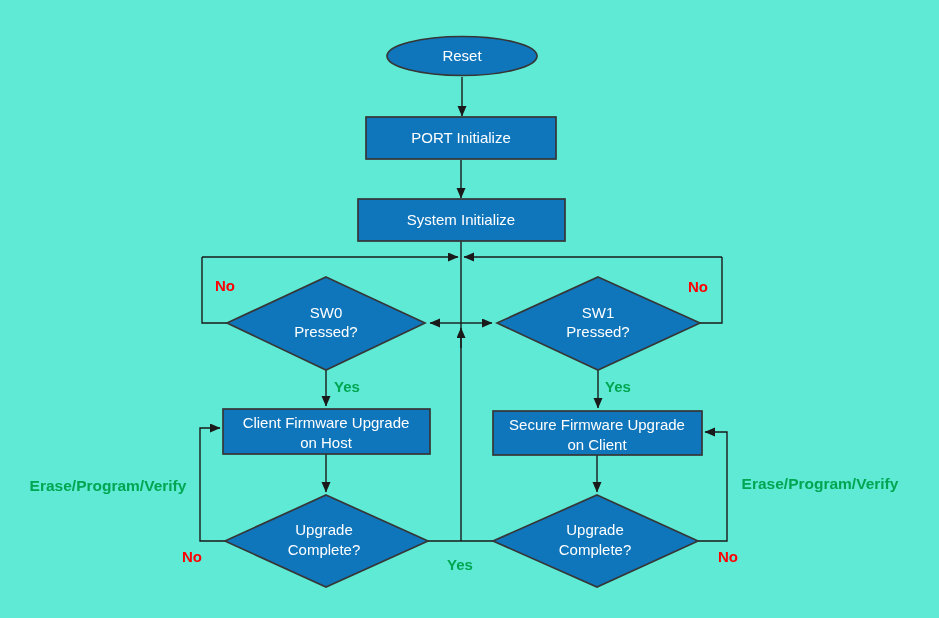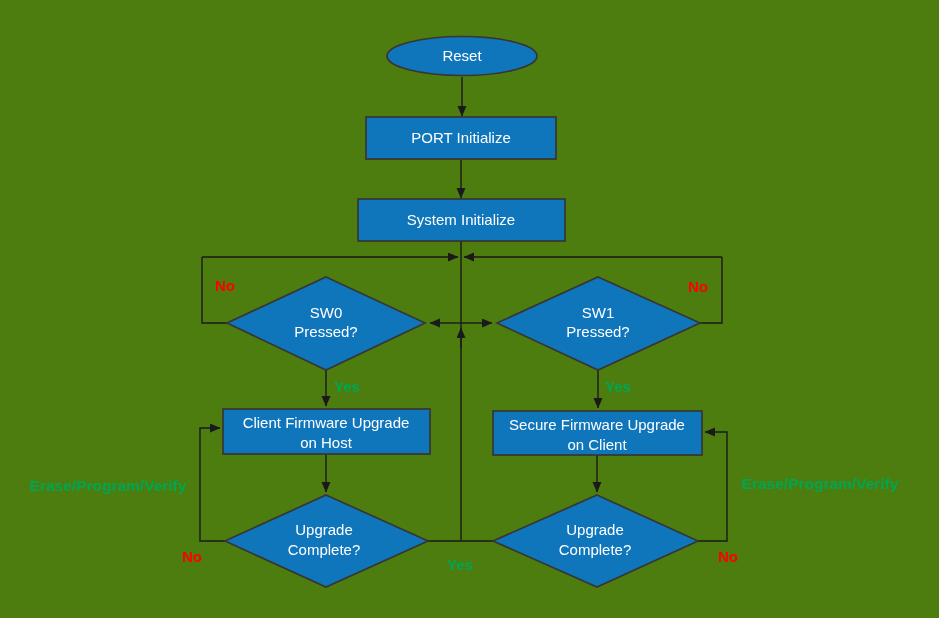--- a/index.html
+++ b/index.html
@@ -1,18 +1,18 @@
 <!DOCTYPE html>
 <html><head>
 <meta charset="utf-8">
 <style>
   html, body { margin: 0; padding: 0; background: #ffffff; }
   .canvas {
     width: 939px; height: 618px; position: relative;
-    background: #4d7c0f;
+    background: #5eead4;
     font-family: "Liberation Sans", sans-serif;
   }
   svg { display: block; }
   .shape { stroke-width: 1.7px; }
   .edge  { fill: none; stroke-width: 1.4px; }
   .node-text {
     font-family: "Liberation Sans", sans-serif;
     font-size: 15px;
     text-anchor: middle;
   }

